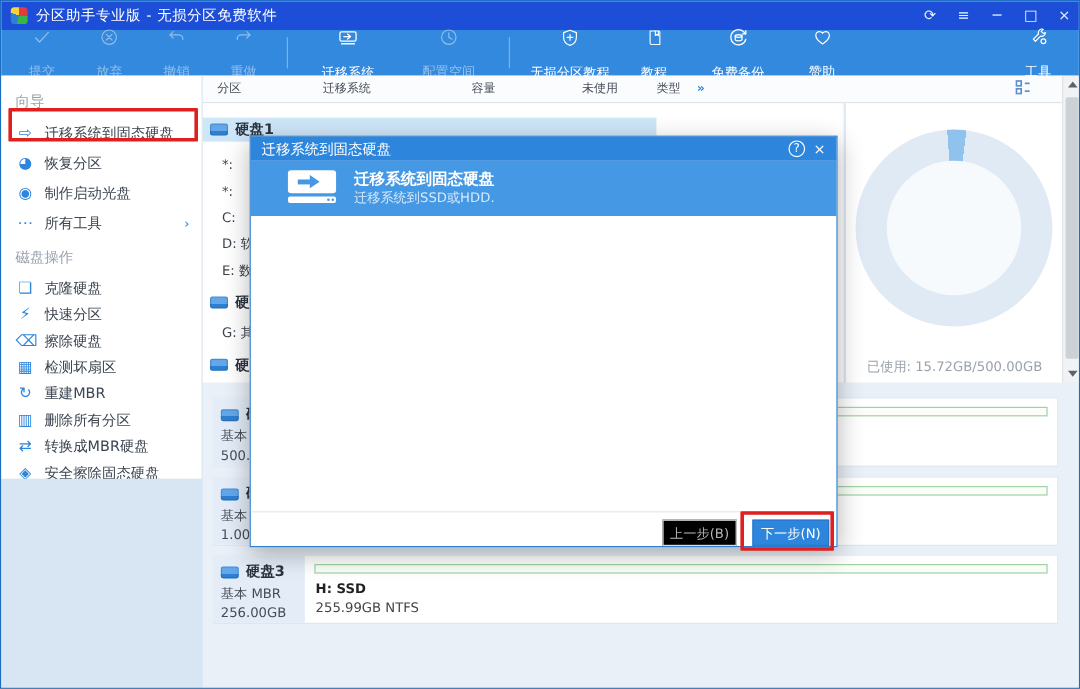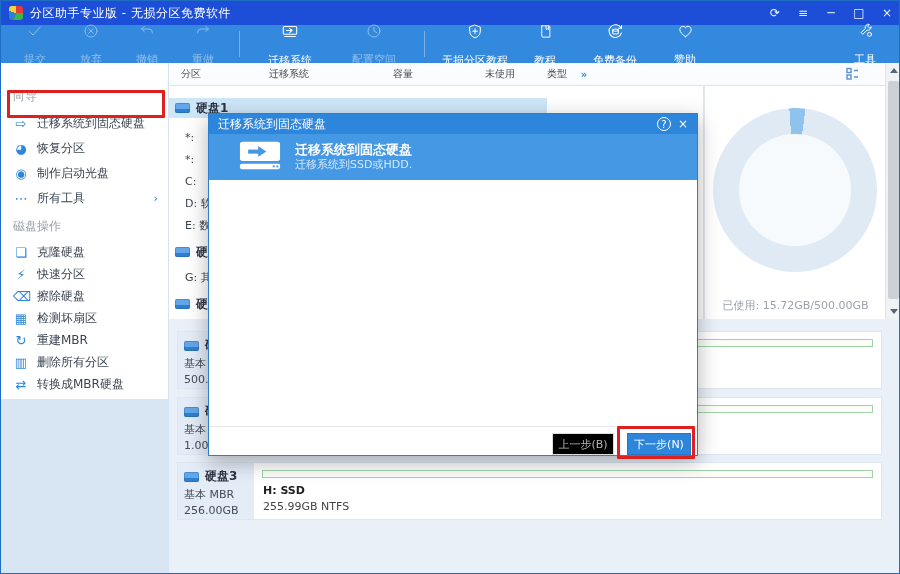--- a/index.html
+++ b/index.html
@@ -21,21 +21,21 @@
   .tb-item{width:56px;display:flex;flex-direction:column;align-items:center;justify-content:center;gap:15px;color:#fff;}
   .tb-item.wide{width:84px;}
   .tb-item.disabled{opacity:.45;}
   .tb-ico{height:17px;display:flex;align-items:center;justify-content:center;}
   .tb-ico svg{stroke:#fff;fill:none;stroke-width:1.5;stroke-linecap:round;stroke-linejoin:round;}
   .tb-label{font-size:11px;line-height:11px;white-space:nowrap;}
   .tb-sep{width:1px;background:rgba(255,255,255,.35);margin:6px 8px;}
   .tb-spacer{flex:1;}
 
   
-  .sidebar{left:0;top:62px;width:168px;height:336px;background:#fff;border-right:1px solid #d9e1ea;padding:18px 0 0 0;}
+  .sidebar{left:0;top:62px;width:168px;height:336px;background:#fff;border-right:1px solid #d9e1ea;padding:6px 0 0 0;}
   .sb-section{font-size:12px;color:#98a2ae;padding:7px 0 6px 12px;}
   .sb-item{display:flex;align-items:center;height:25px;padding-left:12px;font-size:12px;color:#3b4450;cursor:default;}
   .sb-item .sb-glyph{width:16px;margin-right:8px;color:#2e86dc;font-size:13px;text-align:center;flex:0 0 16px;}
   .sb-item .sb-label{white-space:nowrap;overflow:hidden;}
   .sb-chevron{margin-left:auto;margin-right:10px;color:#2e86dc;font-size:11px;}
   .sidebar-fill{left:0;top:398px;width:168px;height:176px;background:#d8e5f3;}
 
   
   .thead{left:168px;top:62px;width:716px;height:23px;background:#fbfcfe;border-bottom:1px solid #dfe5ec;
          display:flex;align-items:center;font-size:10px;color:#454c56;}

